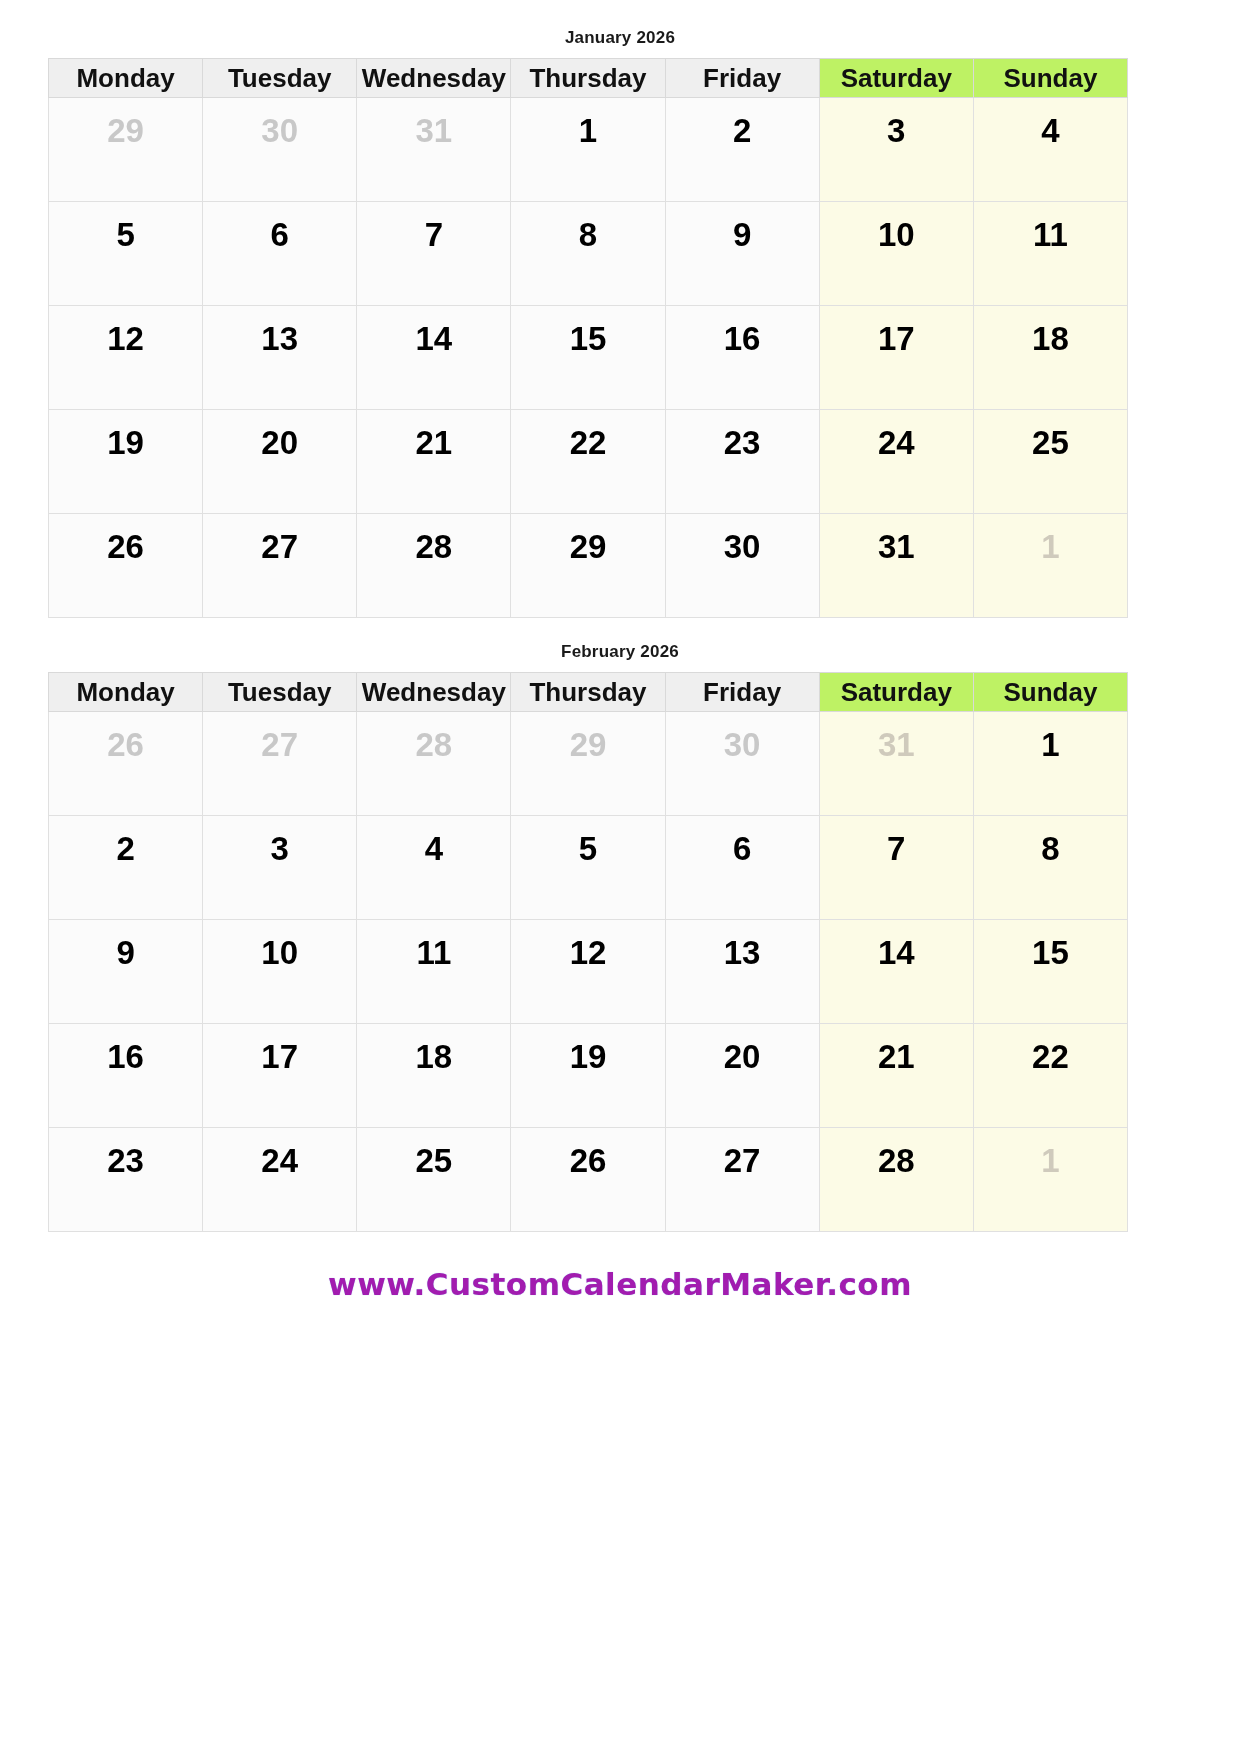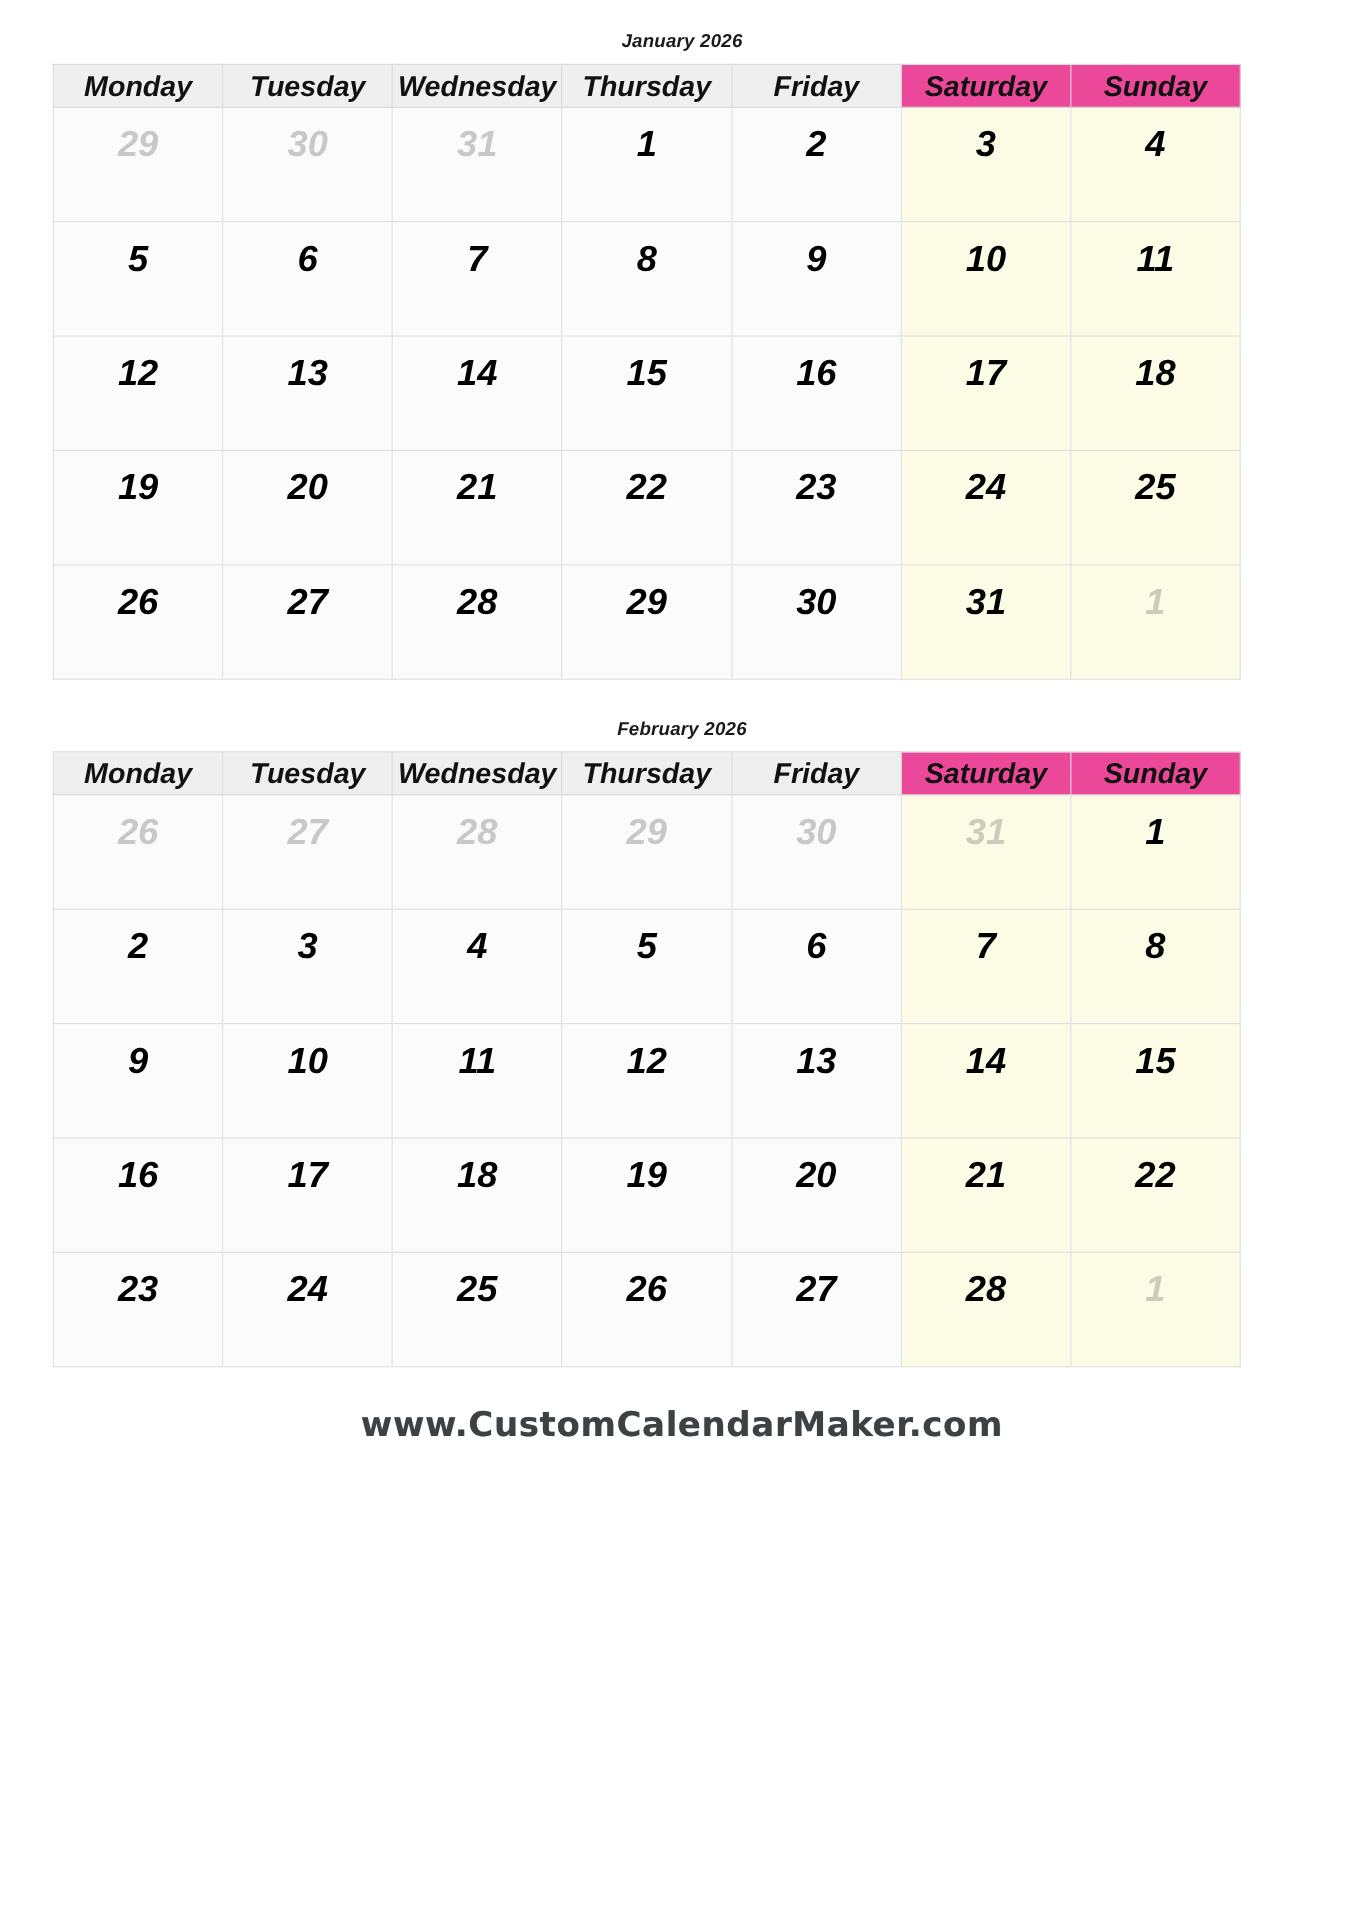--- a/index.html
+++ b/index.html
@@ -13,22 +13,21 @@
     font-family: "Liberation Sans", sans-serif;
     color: #000000;
     position: relative;
   }
   .page {
     width: 1240px;
     box-sizing: border-box;
     padding: 20px 48px 0 48px;
   }
   .month-block {
-    margin-bottom: 11px;
-    font-style: italic;
+    margin-bottom: 0;
   }
   .month-title {
     text-align: center;
     font-size: 17px;
     font-weight: bold;
     color: #1a1a1a;
     margin: 8px 0 10px 0;
     letter-spacing: 0.2px;
   }
   table.cal {
@@ -40,21 +39,21 @@
     background: #efefef;
     border: 1px solid #d9d9d9;
     font-size: 26px;
     font-weight: bold;
     color: #111;
     height: 34px;
     padding: 2px 0;
     text-align: center;
   }
   table.cal th.weekend {
-    background: #ec4899;
+    background: #bef264;
   }
   table.cal td {
     border: 1px solid #e0e0e0;
     height: 103px;
     vertical-align: top;
     text-align: center;
     background: #fbfbfb;
     padding: 0;
   }
   table.cal td.weekend {
@@ -74,21 +73,21 @@
   td.weekend .daynum.other {
     color: #cfcabc;
   }
   .footer {
     text-align: center;
     margin-top: 34px;
   }
   .footer-link {
     font-size: 31px;
     font-weight: bold;
-    color: #404040;
+    color: #a21caf;
     letter-spacing: 0.5px;
     text-shadow: 0 0 1px #9bbcf0;
     font-family: "DejaVu Sans", sans-serif;
   }
   .spacer-gap { height: 16px; }
 </style>
 </head>
 <body>
 
 <div class="page">

